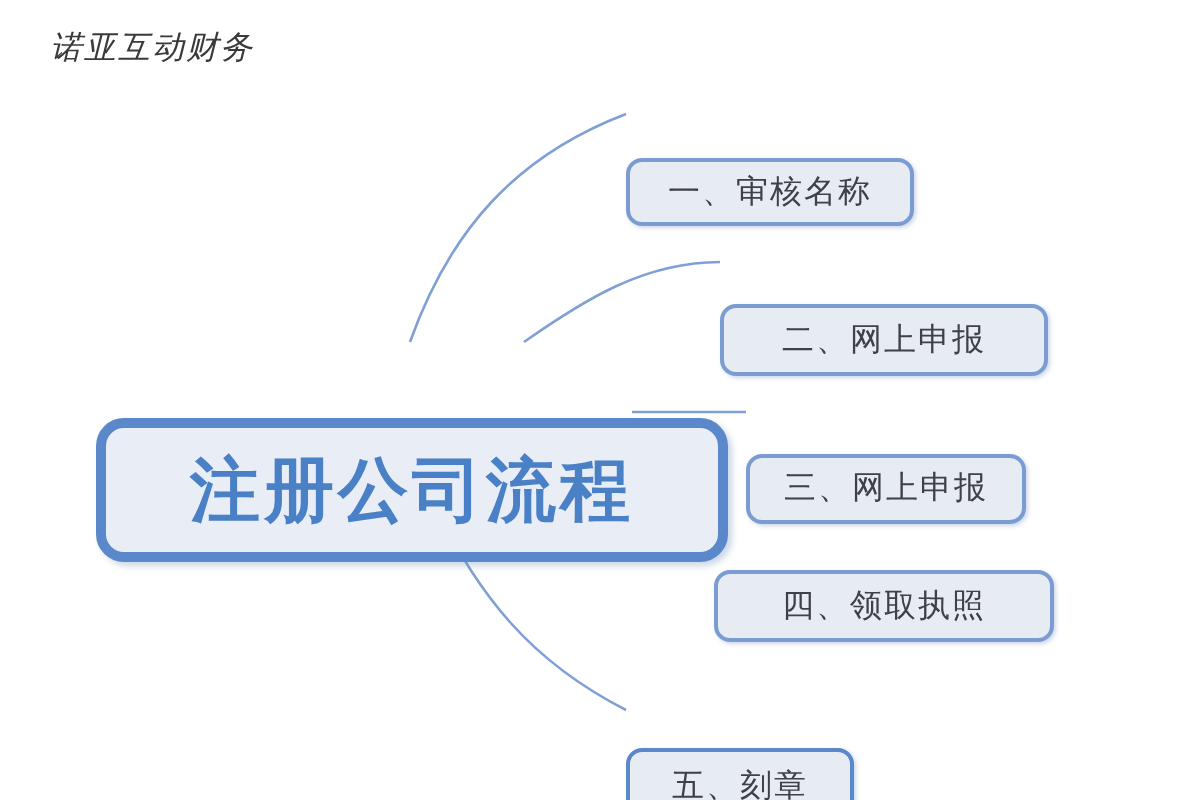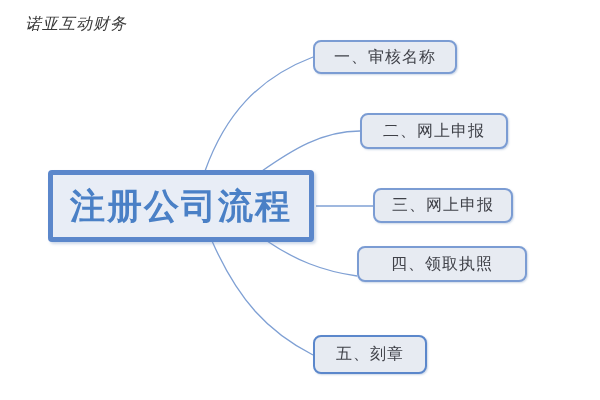--- a/index.html
+++ b/index.html
@@ -38,29 +38,30 @@
     stroke: var(--line, #7fa0d4);
     stroke-width: 1.3;
   }
   .node {
     position: absolute;
     display: flex;
     align-items: center;
     justify-content: center;
     box-sizing: border-box;
     cursor: default;
+    margin-top: 39px;
   }
   .root-node {
     left: 48px;
     top: 170px;
-    width: 266px;
+    width: 316px;
     height: 72px;
     background: var(--root-fill, #e8edf6);
     border: 5px solid var(--accent, #5b87cb);
-    border-radius: 4px;
+    border-radius: 14px;
     box-shadow: 2px 2px 3px rgba(110, 140, 185, 0.35);
   }
   .root-node .label {
     font-size: 35px;
     font-weight: bold;
     color: var(--root-text, #4a80c6);
     letter-spacing: 2px;
     white-space: nowrap;
   }
   .branch {
@@ -69,21 +70,21 @@
     border-radius: 8px;
     box-shadow: 1px 1px 2px rgba(110, 140, 185, 0.35);
   }
   .branch .label {
     font-size: 16px;
     color: var(--branch-text, #3f4148);
     letter-spacing: 1px;
     white-space: nowrap;
   }
   .b1 { left: 313px; top: 40px;  width: 144px; height: 34px; }
-  .b2 { left: 360px; top: 113px; width: 148px; height: 36px; }
+  .b2 { left: 360px; top: 113px; width: 164px; height: 36px; }
   .b3 { left: 373px; top: 188px; width: 140px; height: 35px; }
   .b4 { left: 357px; top: 246px; width: 170px; height: 36px; }
   .b5 { left: 313px; top: 335px; width: 114px; height: 39px; border-color: var(--accent, #5b87cb); }
 </style>
 </head>
 <body>
 
 <div class="canvas">
 
   <div class="watermark">诺亚互动财务</div>

